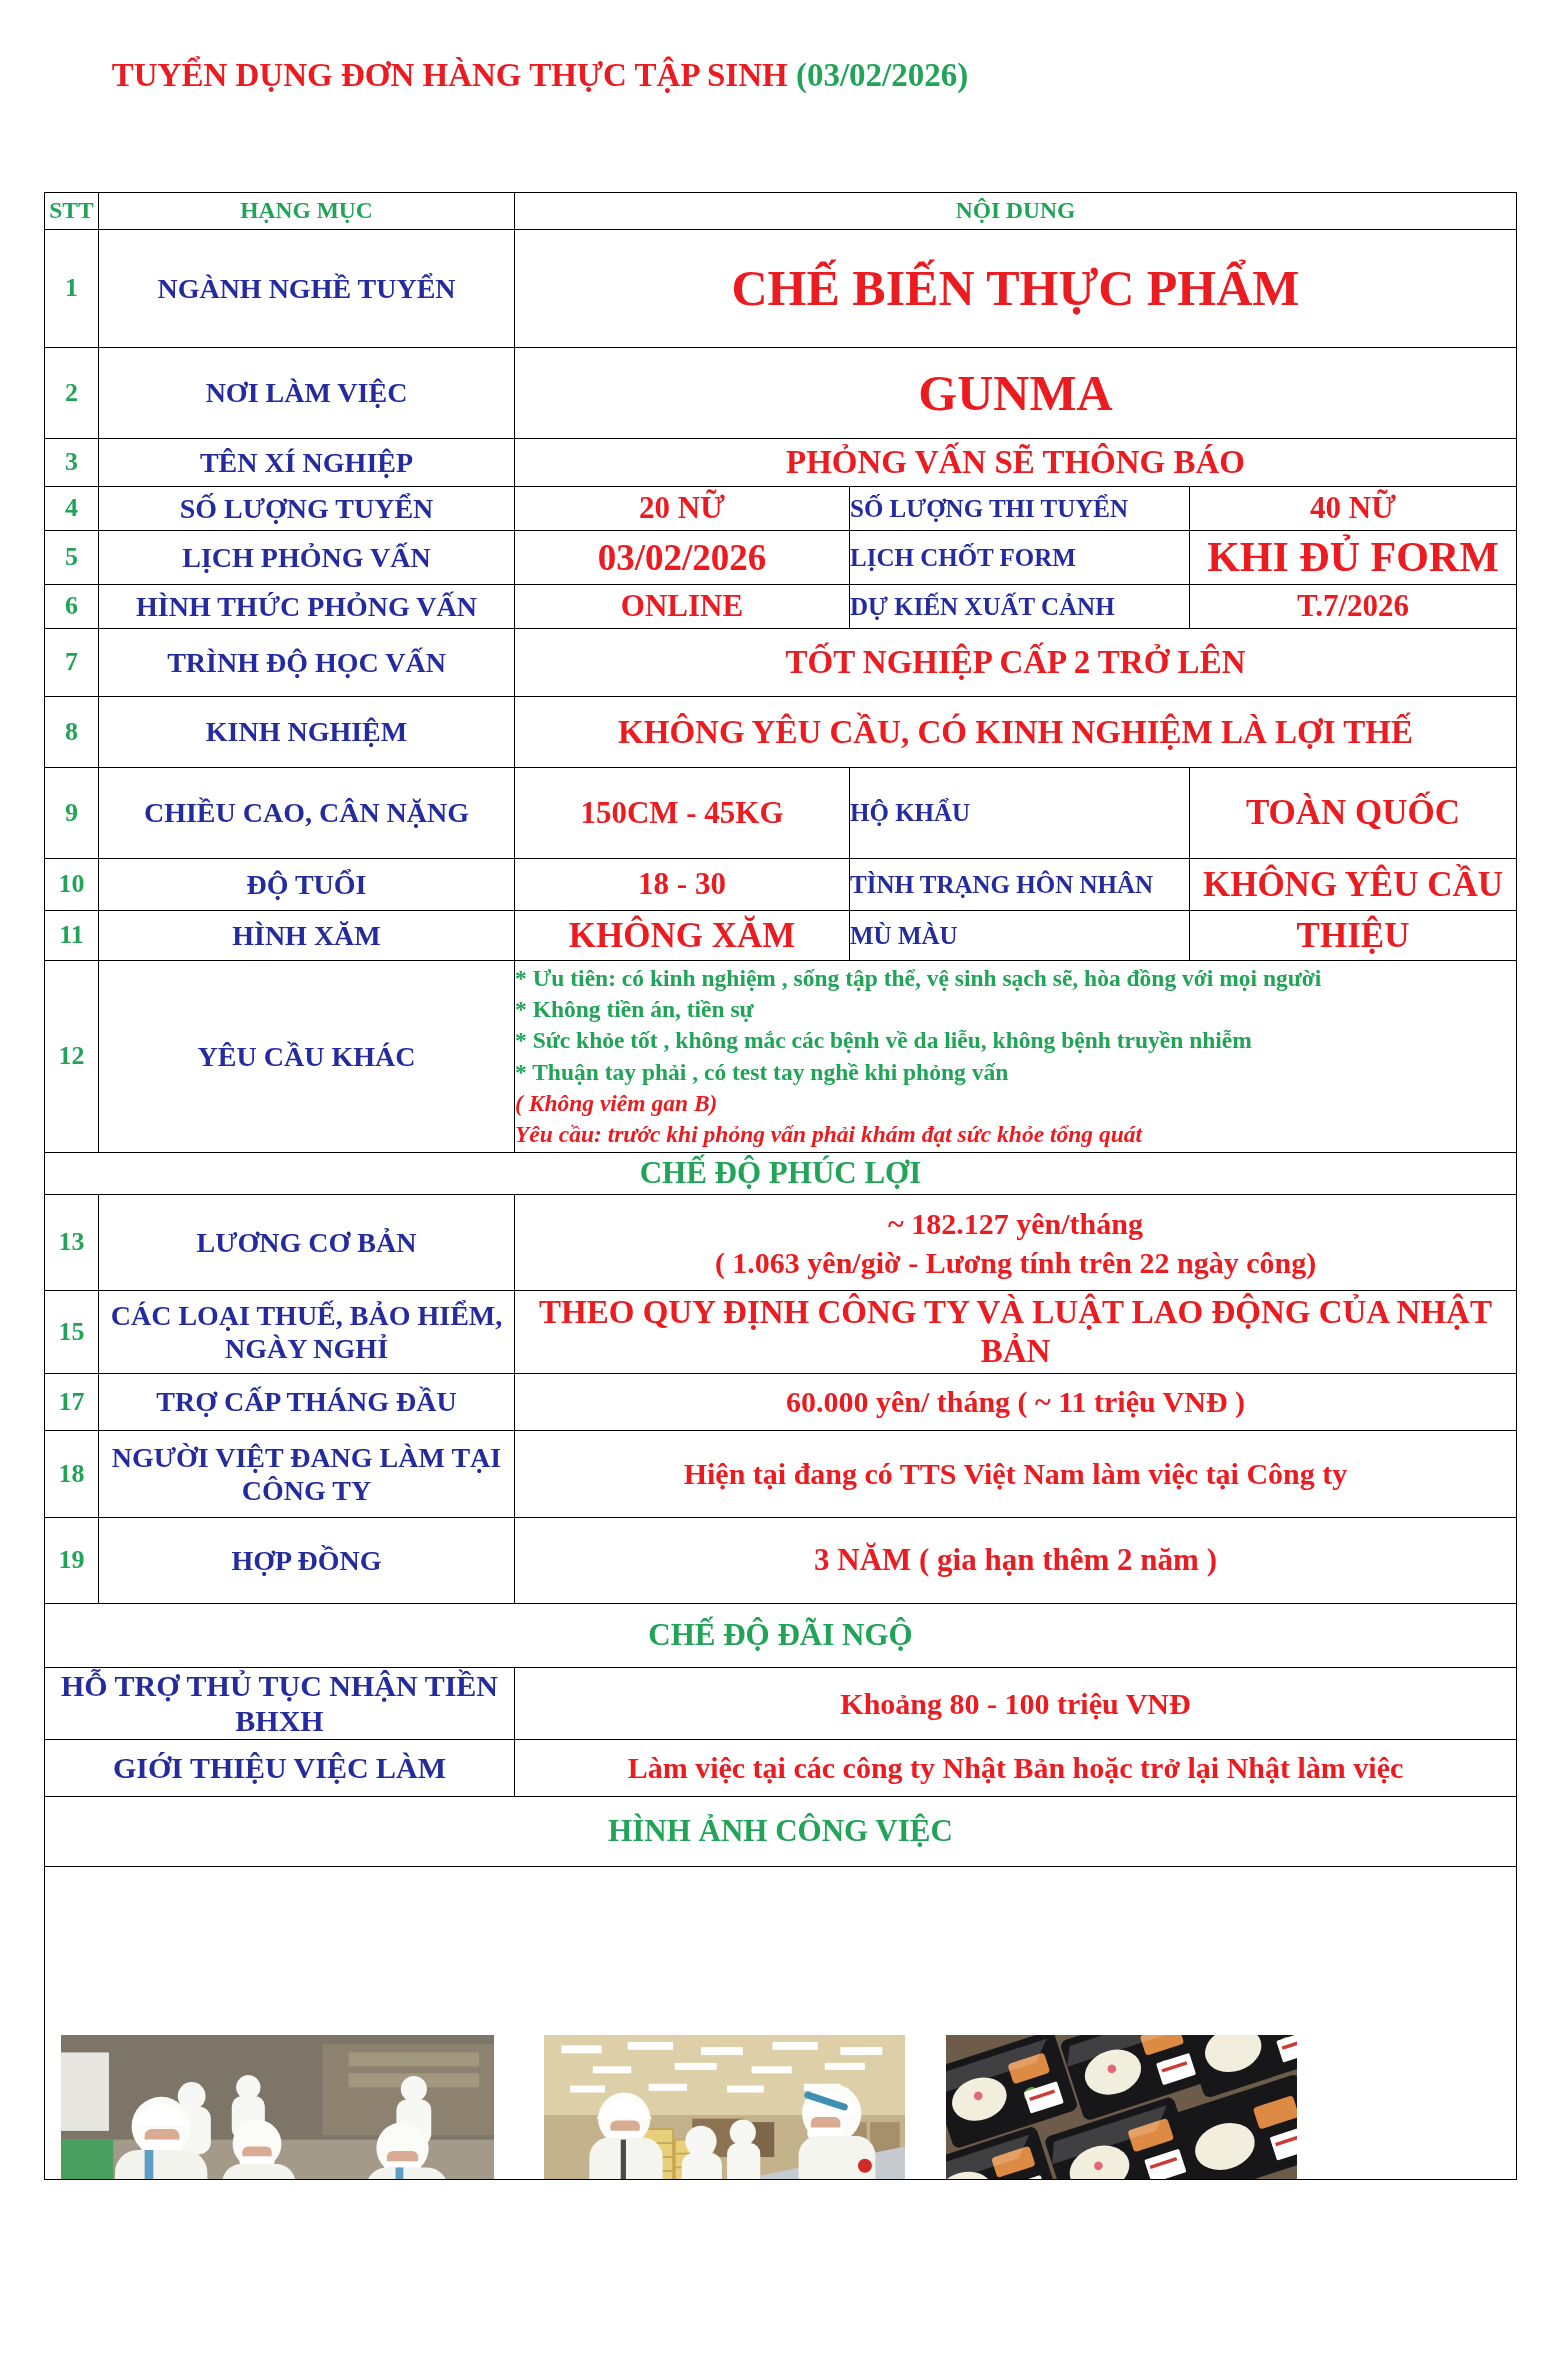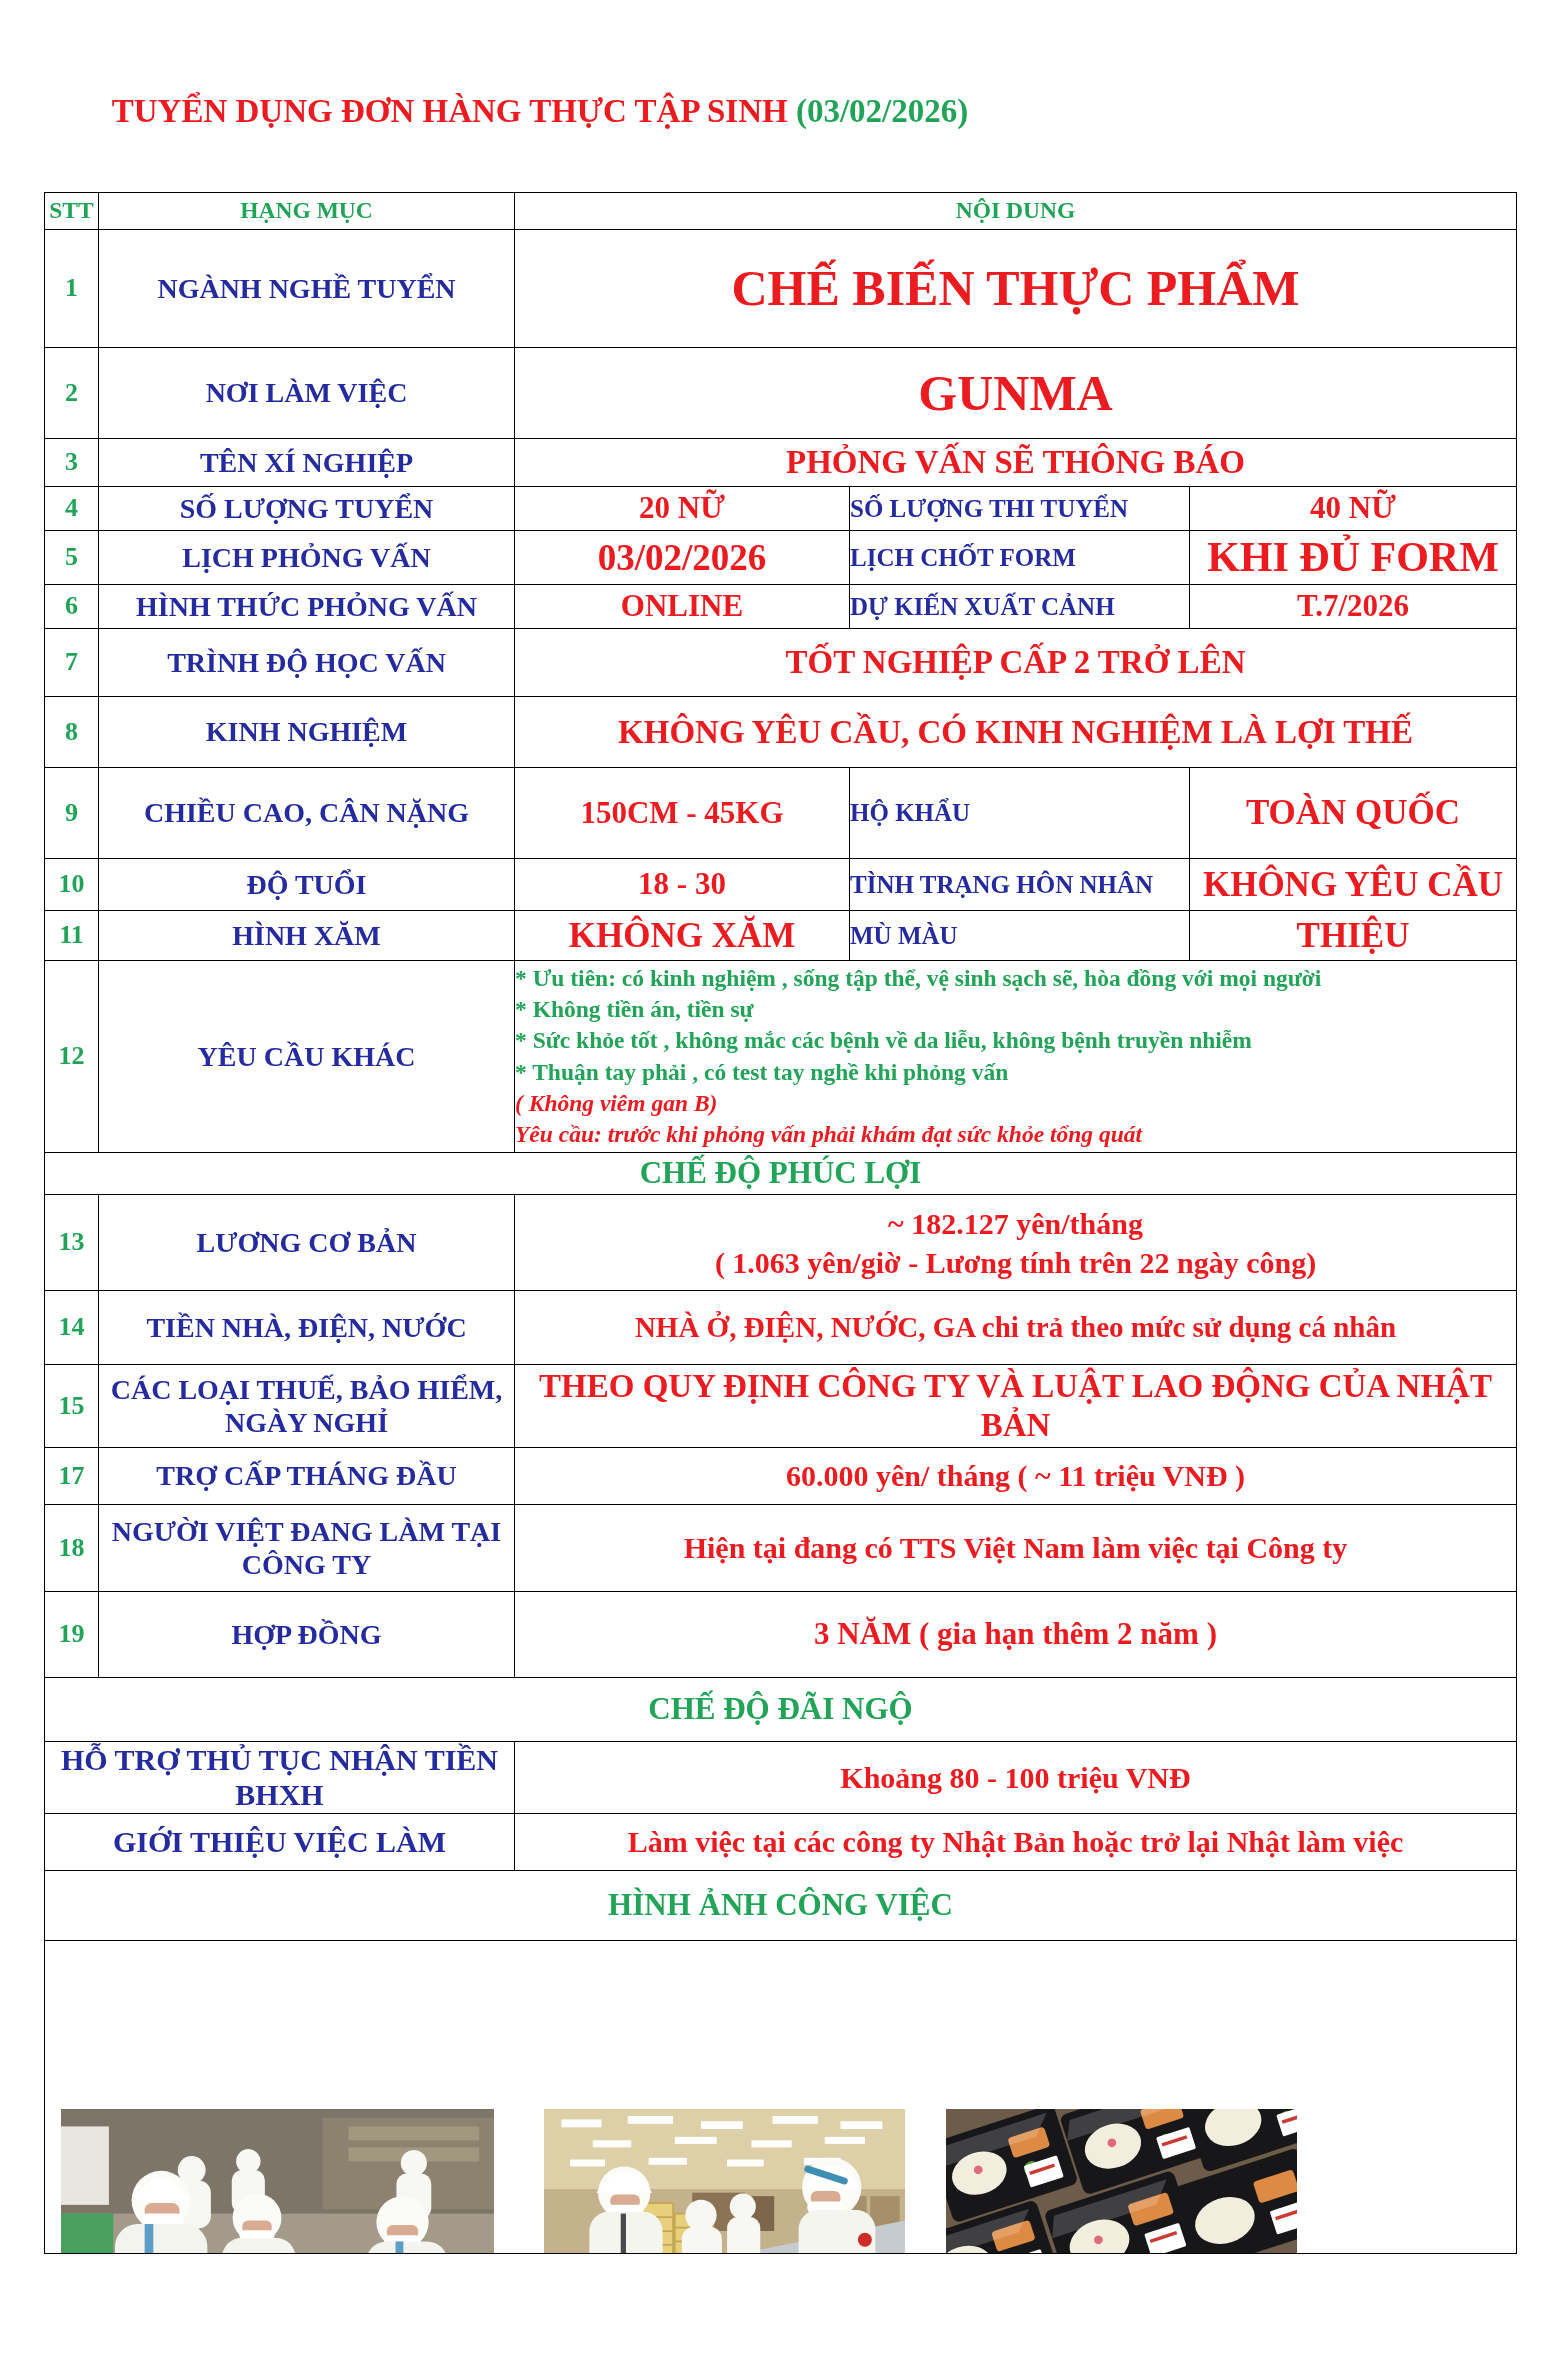--- a/index.html
+++ b/index.html
@@ -8,21 +8,20 @@
     width:1560px;height:2377px;
     background:#ffffff;
     font-family:"Liberation Serif", serif;
     font-weight:700;
     overflow:hidden;
   }
   .doc-title{
     position:absolute;left:0;top:57px;width:1080px;
     text-align:center;font-size:33px;letter-spacing:0px;
     color:var(--red,#EC1B20);
-    margin-top:36px;
   }
   .doc-title .date{color:var(--green,#21A457);}
   table.doc{
     position:absolute;left:44px;top:192px;
     width:1472px;border-collapse:collapse;table-layout:fixed;
   }
   table.doc td{
     border:1.7px solid #000;
     padding:0;vertical-align:middle;
     line-height:1.18;
@@ -175,25 +174,20 @@
 
     <tr style="height:96px">
       <td class="stt">13</td>
       <td class="lbl">LƯƠNG CƠ BẢN</td>
       <td class="content fs34 two-line" colspan="3">
         <div>~ 182.127 yên/tháng</div>
         <div>( 1.063 yên/giờ - Lương tính trên 22 ngày công)</div>
       </td>
     </tr>
 
-    <tr style="height:74px">
-      <td class="stt">14</td>
-      <td class="lbl">TIỀN NHÀ, ĐIỆN, NƯỚC</td>
-      <td class="content fs33" colspan="3">NHÀ Ở, ĐIỆN, NƯỚC, GA chi trả theo mức sử dụng cá nhân</td>
-    </tr>
 
     <tr style="height:83px">
       <td class="stt">15</td>
       <td class="lbl">CÁC LOẠI THUẾ, BẢO HIỂM, NGÀY NGHỈ</td>
       <td class="content fs38" colspan="3">THEO QUY ĐỊNH CÔNG TY VÀ LUẬT LAO ĐỘNG CỦA NHẬT BẢN</td>
     </tr>
 
 
     <tr style="height:57px">
       <td class="stt">17</td>

